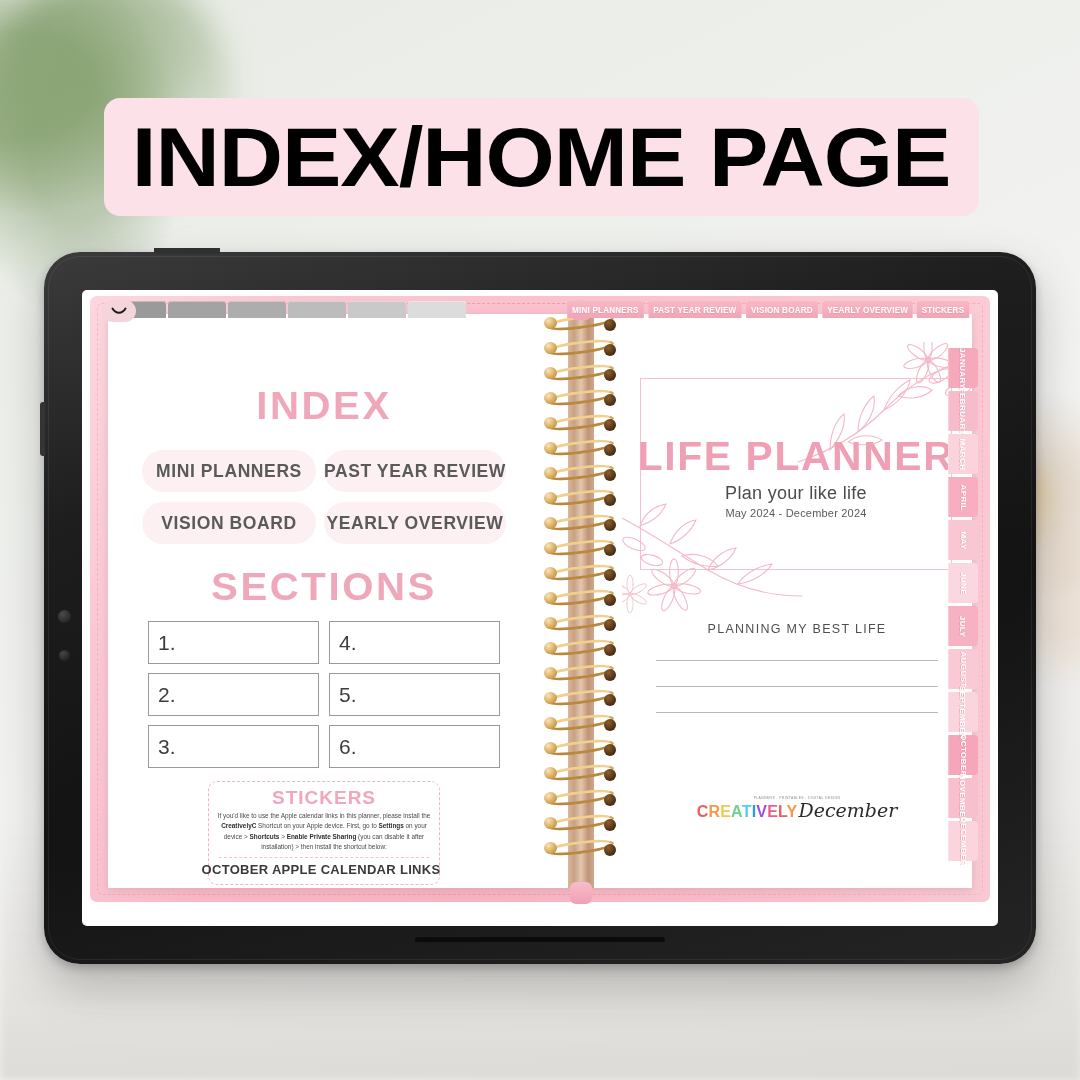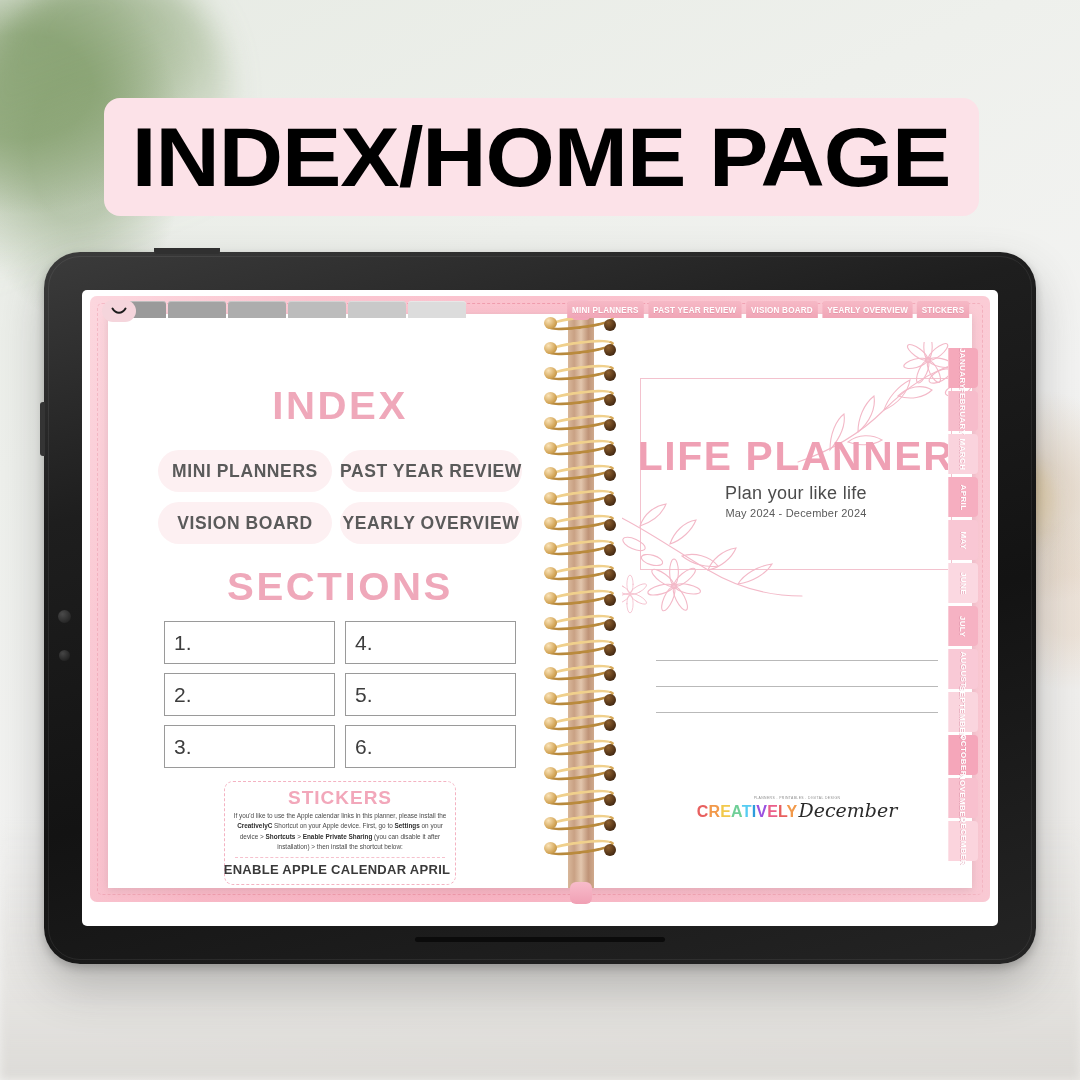--- a/index.html
+++ b/index.html
@@ -168,21 +168,21 @@
     background: #f5d5dc;
     border-radius: 11px;
     display: flex; align-items: center; justify-content: center;
     z-index: 9;
   }
   #chevron-badge svg { display: block; }
 
   
   #page-left {
     position: absolute;
-    left: 16px; top: 22px;
+    left: 0; top: 22px;
     width: 432px; height: 552px;
     background: #fff;
     padding: 22px 26px 0 26px;
   }
   .pink-head {
     text-align: center;
     font-family: "Liberation Sans Narrow", "Liberation Sans", sans-serif;
     font-size: 39px;
     font-weight: 700;
     color: #efa8ba;
@@ -508,21 +508,21 @@
               <div class="section-box">5.</div>
               <div class="section-box">3.</div>
               <div class="section-box">6.</div>
             </div>
 
           <div id="important-box">
             <div id="important-title">STICKERS</div>
             <div id="important-body"><span>If you'd like to use the Apple calendar links in this planner, please install the </span><b>CreativelyC</b><span> Shortcut on your Apple device. First, go to </span><b>Settings</b><span> on your device &gt; </span><b>Shortcuts</b><span> &gt; </span><b>Enable Private Sharing</b><span> (you can disable it after installation) &gt; then install the shortcut below:</span></div>
             <div id="important-divider"></div>
             <div id="important-cta">
-              <span>ENABLE APPLE CALENDAR APRIL</span>
+              <span>OCTOBER APPLE CALENDAR LINKS</span>
               <svg width="14" height="10" viewBox="0 0 14 10">
                 <path d="M0 5h10M8 1.6l3.6 3.4L8 8.4" stroke="#2f2f2f" stroke-width="2.1" fill="none" stroke-linecap="round" stroke-linejoin="round"></path>
               </svg>
             </div>
           </div>
         </div>
 
         <div id="binding">
           <div id="binding-spine"></div>
           <div id="binding-top-clip"></div>
@@ -696,20 +696,21 @@
               </g>
             </g>
           </svg>
 
           <div id="cover-text-wrap">
             <div id="life-planner">LIFE PLANNER</div>
             <div id="tagline">Plan your like life</div>
             <div id="daterange">May 2024 - December 2024</div>
           </div>
 
+          <div id="planning-label">PLANNING MY BEST LIFE</div>
           <div class="rule-line" id="rule-1"></div>
           <div class="rule-line" id="rule-2"></div>
           <div class="rule-line" id="rule-3"></div>
 
           <div id="logo-wrap">
             <div id="logo-micro">PLANNERS . PRINTABLES . DIGITAL DESIGN</div>
             <div id="logo-row">
               <div id="logo-creatively"><span>C</span><span>R</span><span>E</span><span>A</span><span>T</span><span>I</span><span>V</span><span>E</span><span>L</span><span>Y</span></div>
               <div id="logo-claudia">December</div>
             </div>

